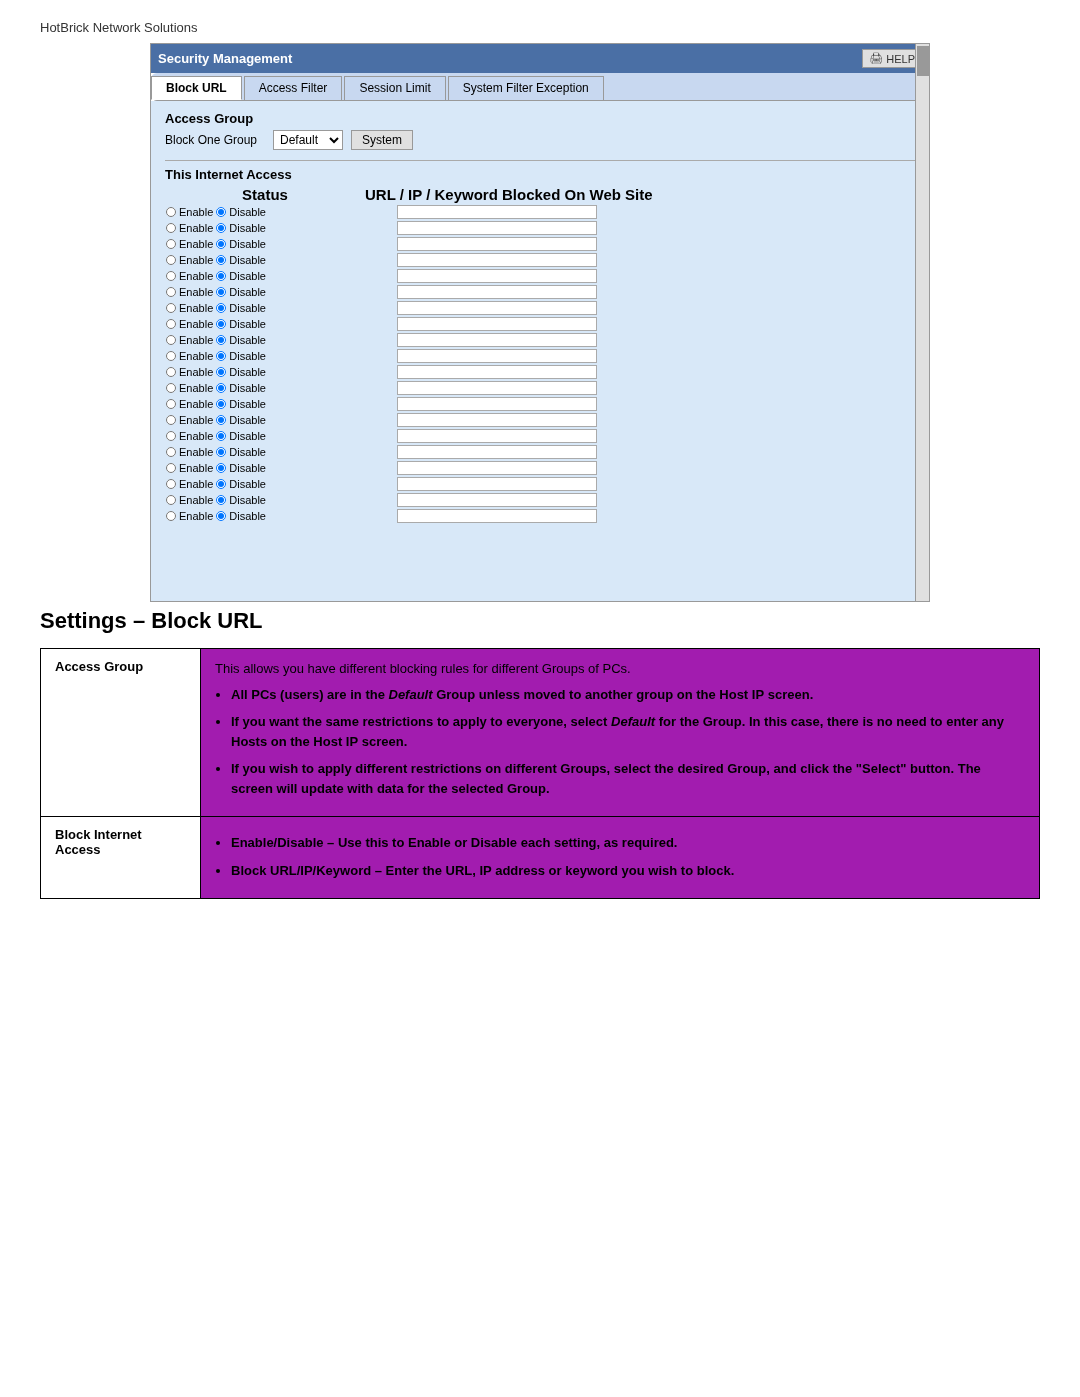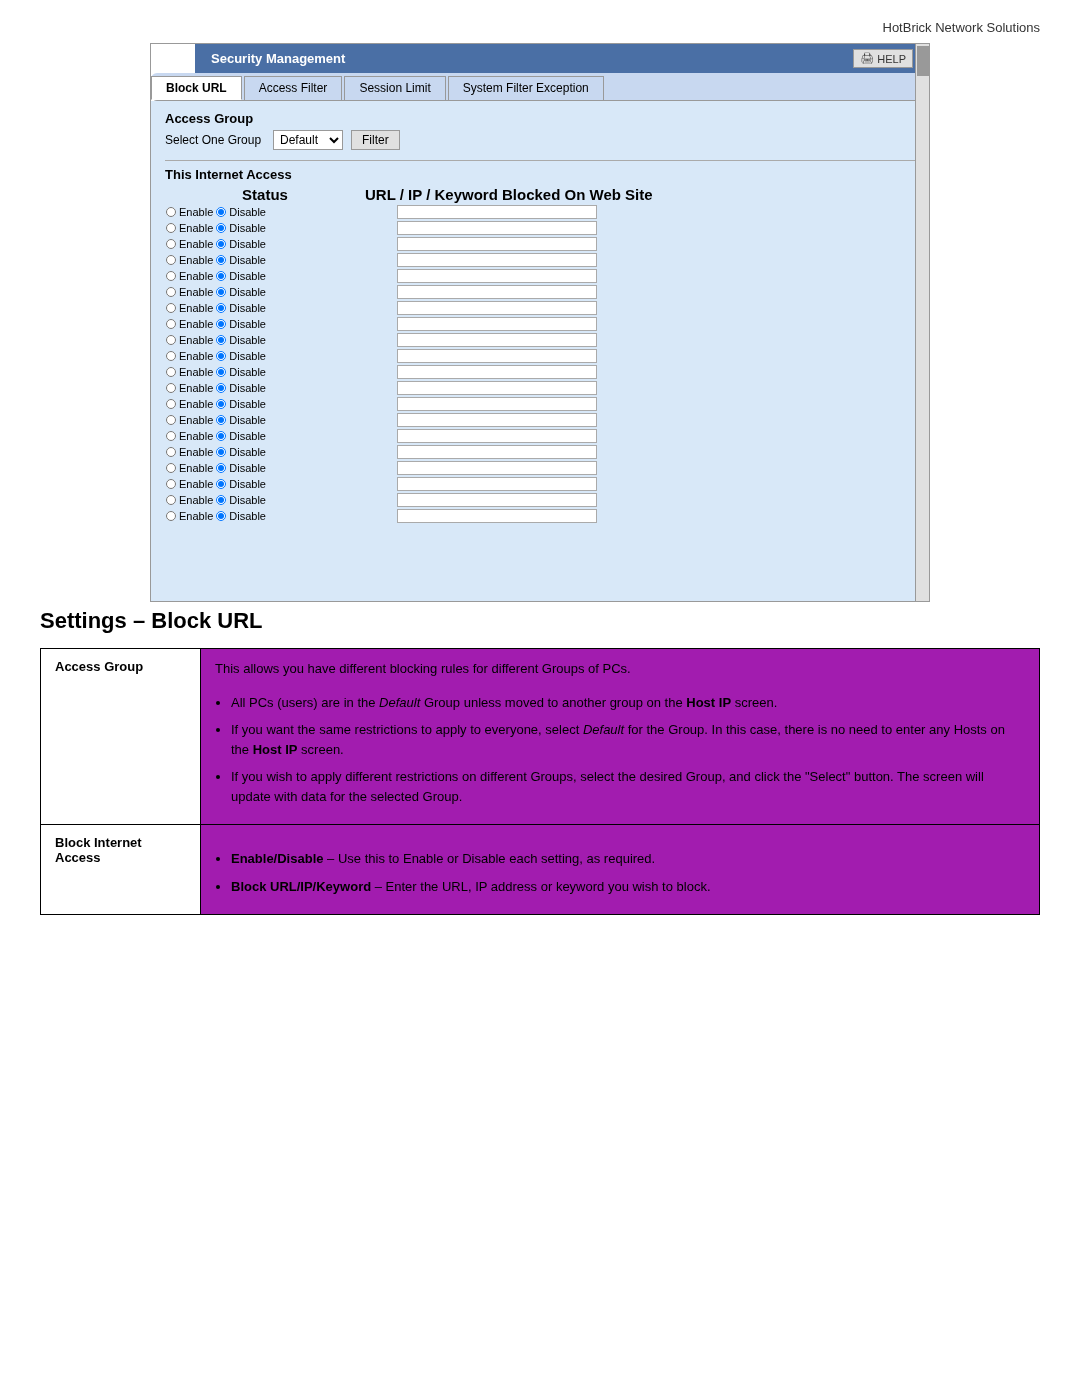--- a/index.html
+++ b/index.html
@@ -13,45 +13,43 @@
     }
 
     .page-wrapper {
       width: 1080px;
       min-height: 1397px;
       background: #fff;
       padding: 20px 40px 40px 40px;
     }
 
     .top-brand {
-      text-align: right;
       font-size: 13px;
       color: #333;
       margin-bottom: 8px;
     }
 
     
     .screenshot-panel {
       border: 1px solid #999;
       background: #fff;
       width: 780px;
       margin: 0 auto 6px auto;
       position: relative;
     }
 
     .panel-header {
       background: #4a6fa5;
       color: #fff;
-      padding: 5px 16px;
+      padding: 5px 7px;
       font-size: 13px;
       font-weight: bold;
       display: flex;
       justify-content: space-between;
       align-items: center;
-      margin-left: 44px;
     }
 
     .help-btn {
       background: #e0e0e0;
       color: #333;
       border: 1px solid #999;
       padding: 2px 6px;
       font-size: 11px;
       display: flex;
       align-items: center;
@@ -210,21 +208,22 @@
       width: 160px;
       background: #fff;
     }
 
     .settings-table td:last-child {
       background: #a21caf;
     }
 
     .settings-table ul {
       margin-left: 16px;
-      margin-top: 14px;
+      margin-top: 6px;
+      font-weight: bold;
     }
 
     .settings-table ul li {
       margin-bottom: 8px;
       line-height: 1.5;
     }
 
     .desc-text {
       margin-bottom: 6px;
       line-height: 1.5;
@@ -275,27 +274,27 @@
       <div class="tab active">Block URL</div>
       <div class="tab">Access Filter</div>
       <div class="tab">Session Limit</div>
       <div class="tab">System Filter Exception</div>
     </div>
 
     <div class="panel-content">
 
       <div class="section-title">Access Group</div>
       <div class="access-group-row">
-        <span class="access-group-label">Select One Group</span>
+        <span class="access-group-label">Block One Group</span>
         <select class="select-dropdown">
           <option>Default</option>
           <option>Group 1</option>
           <option>Group 2</option>
         </select>
-        <button class="select-btn">Filter</button>
+        <button class="select-btn">System</button>
       </div>
 
       <hr class="divider">
 
       <div class="block-internet-section">
         <div class="section-title">This Internet Access</div>
         <div class="bi-header-row">
           <div class="status-col">Status</div>
           <div>URL / IP / Keyword Blocked On Web Site</div>
         </div>

